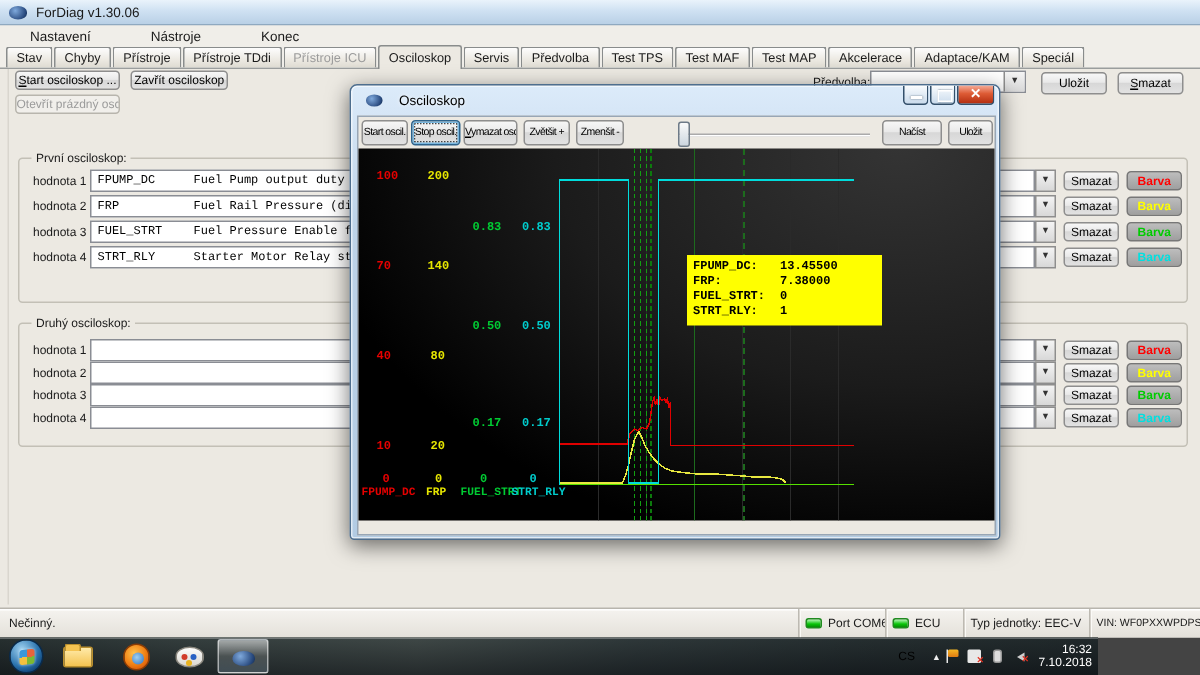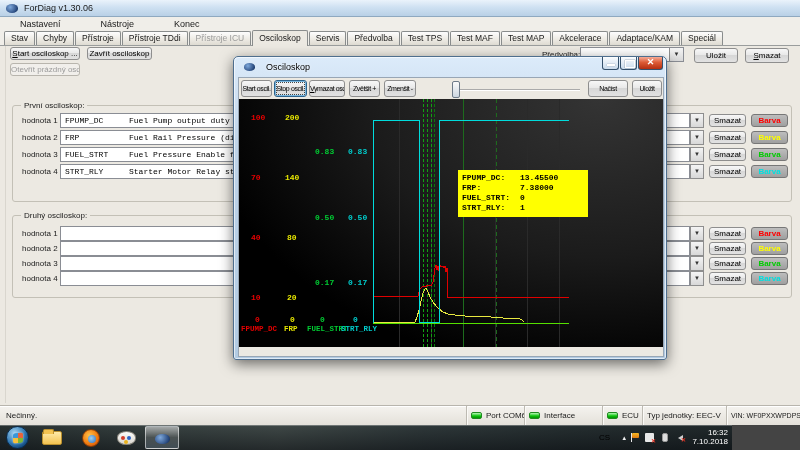--- a/index.html
+++ b/index.html
@@ -261,25 +261,21 @@
     <span class="btn rdel">Smazat</span>
     <span class="btn rcol" style="color: rgb(0, 224, 224);">Barva</span>
   </div>
 
   <div class="statusbar">
     <span class="sb-state">Nečinný.</span>
     <span class="sb-cell" style="width:58px;">
       <span class="led"></span>
       <span>Port COM6</span>
     </span>
-    <span class="sb-cell" style="width:78px;">
-      <span class="led"></span>
-      <span>Interface</span>
-    </span>
-    <span class="sb-cell" style="width:40px;">
+    <span class="sb-cell" style="width:52px;">
       <span class="led"></span>
       <span>ECU</span>
     </span>
     <span class="sb-cell" style="width:84px;">Typ jednotky: EEC-V</span>
     <span class="sb-cell" style="width:74px; font-size:7px;">VIN: WF0PXXWPDPSM7840</span>
   </div>
 </div>
 
 <div class="dialog">
   <div class="dlg-title">

